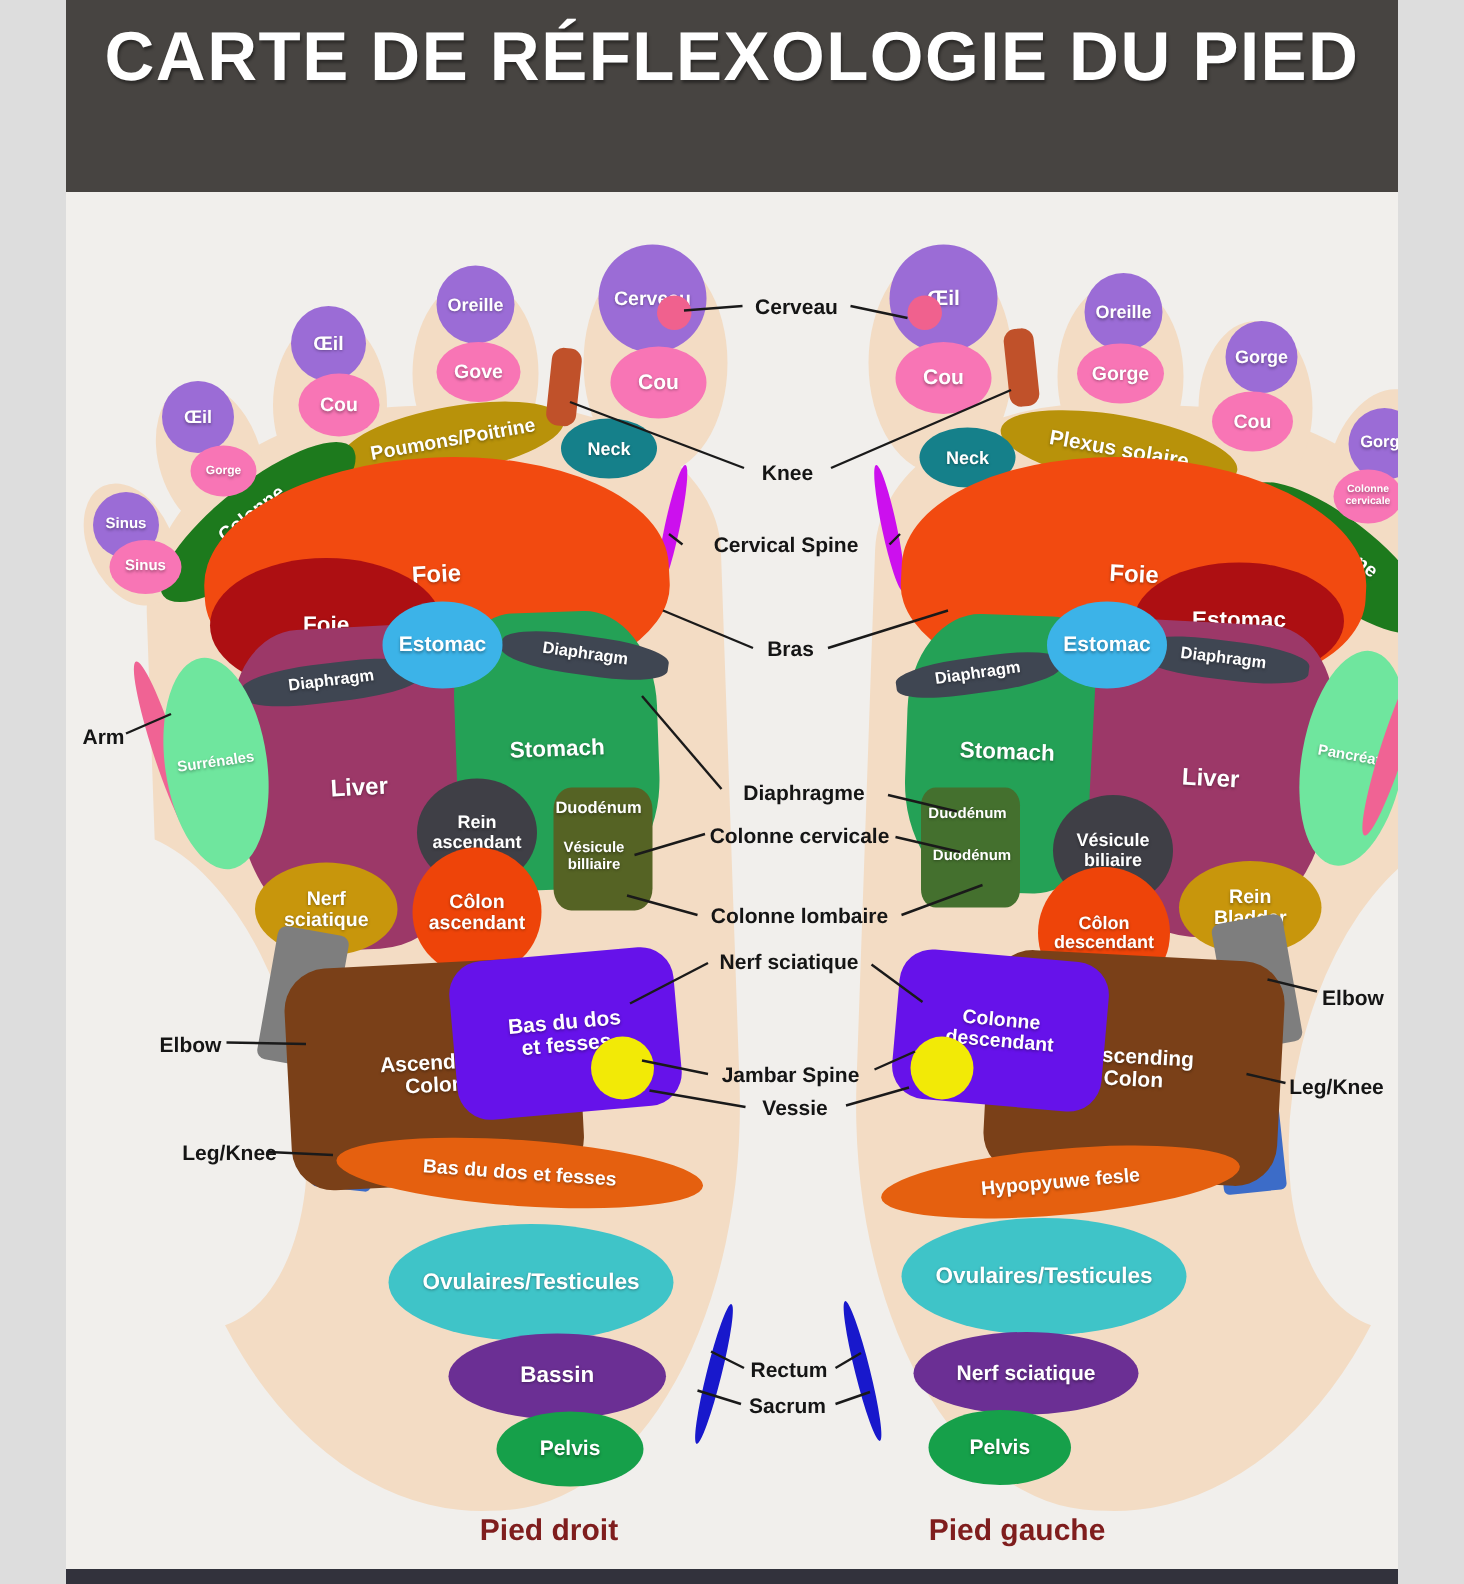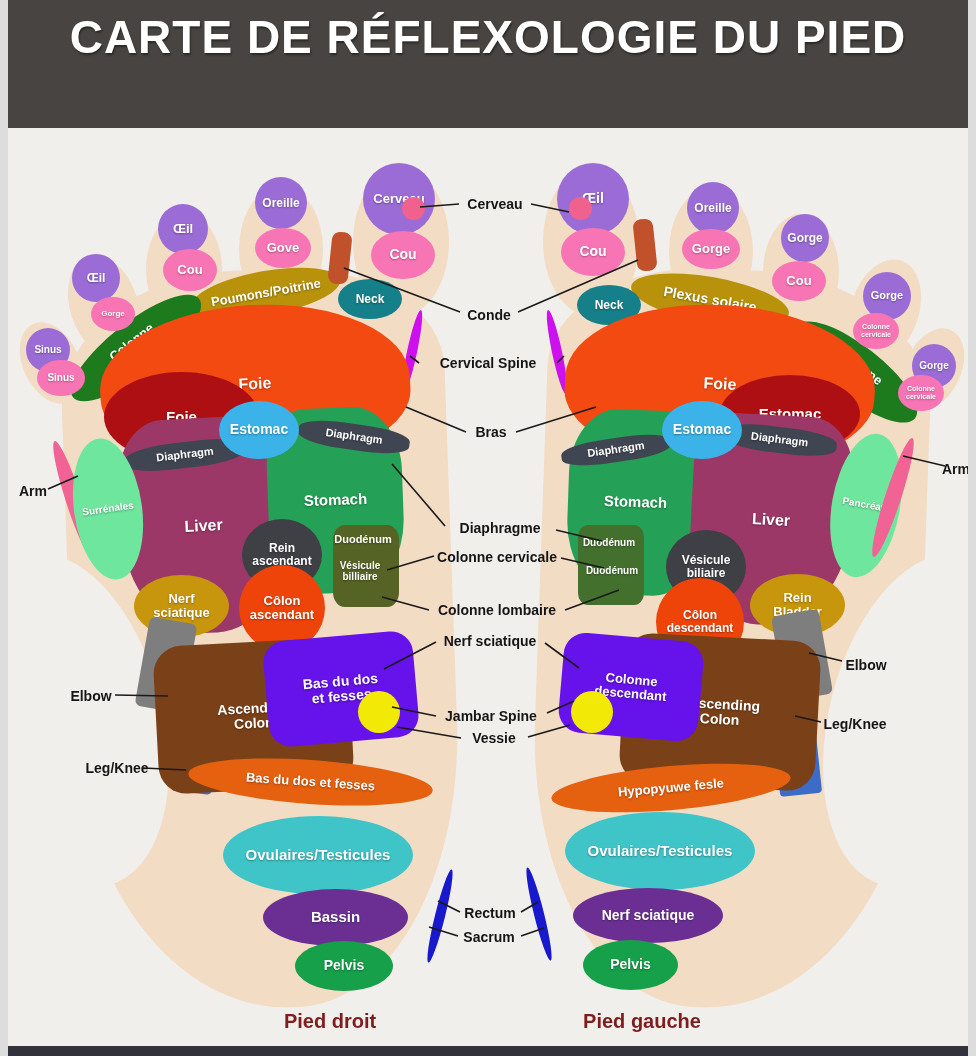--- a/index.html
+++ b/index.html
@@ -1,20 +1,20 @@
 <!DOCTYPE html>
 <html style="--bg: #f1efec; --header: #474441; --footer: #32323c; --skin: #f3dcc4;"><head>
 <meta charset="utf-8">
 <style>
   :root{
     --bg:#f1efec; --header:#474441; --footer:#32323c; --skin:#f3dcc4; --line:#1a1a1a;
   }
   html,body{margin:0;padding:0;}
   body{font-family:"Liberation Sans",sans-serif;background:#ddd;}
-  #stage{position:relative;width:960px;height:1056px;background:var(--bg);overflow:hidden;margin:0 auto;}
+  #stage{position:relative;width:888px;height:1056px;background:var(--bg);overflow:hidden;margin:0 auto;}
   #header{position:absolute;left:0;top:0;width:100%;height:128px;background:var(--header);text-align:center;color:#fff;z-index:6;}
   #header .title{font-size:46px;font-weight:bold;letter-spacing:1px;margin-top:10px;text-shadow:1px 2px 2px rgba(0,0,0,.4);}
   #header .subtitle{font-size:33px;font-weight:bold;margin-top:2px;text-shadow:1px 2px 2px rgba(0,0,0,.4);}
   #footer{position:absolute;left:0;bottom:0;width:100%;height:10px;background:var(--footer);z-index:6;}
   .skin{position:absolute;background:var(--skin);z-index:1;}
   .cutter{position:absolute;background:var(--bg);z-index:1;border-radius:50%;}
   .region{position:absolute;display:flex;align-items:center;justify-content:center;text-align:center;
           font-weight:bold;color:#fff;line-height:1.08;white-space:pre-line;z-index:2;
           text-shadow:0 1px 2px rgba(0,0,0,.35);border-radius:50%;}
   .clabel{position:absolute;transform:translate(-50%,-50%);font-weight:bold;color:#151515;
@@ -174,21 +174,21 @@
       <line x1="513" y1="936" x2="536" y2="928" stroke="#1a1a1a" stroke-width="1.6"></line>
       <line x1="40" y1="489" x2="70" y2="476" stroke="#1a1a1a" stroke-width="1.6"></line>
       <line x1="107" y1="695" x2="160" y2="696" stroke="#1a1a1a" stroke-width="1.6"></line>
       <line x1="135" y1="768" x2="178" y2="770" stroke="#1a1a1a" stroke-width="1.6"></line>
       <line x1="937" y1="466" x2="895" y2="456" stroke="#1a1a1a" stroke-width="1.6"></line>
       <line x1="834" y1="661" x2="801" y2="653" stroke="#1a1a1a" stroke-width="1.6"></line>
       <line x1="813" y1="722" x2="787" y2="716" stroke="#1a1a1a" stroke-width="1.6"></line>
     </svg>
   <div id="labels">
       <div class="clabel" style="left: 487px; top: 204px;">Cerveau</div>
-      <div class="clabel" style="left: 481px; top: 315px;">Conde</div>
+      <div class="clabel" style="left: 481px; top: 315px;">Knee</div>
       <div class="clabel" style="left: 480px; top: 363px; text-align: center;">Cervical Spine</div>
       <div class="clabel" style="left: 483px; top: 432px;">Bras</div>
       <div class="clabel" style="left: 492px; top: 528px;">Diaphragme</div>
       <div class="clabel" style="left: 489px; top: 557px;">Colonne cervicale</div>
       <div class="clabel" style="left: 489px; top: 610px;">Colonne lombaire</div>
       <div class="clabel" style="left: 482px; top: 641px;">Nerf sciatique</div>
       <div class="clabel" style="left: 483px; top: 716px;">Jambar Spine</div>
       <div class="clabel" style="left: 486px; top: 738px;">Vessie</div>
       <div class="clabel" style="left: 482px; top: 913px;">Rectum</div>
       <div class="clabel" style="left: 481px; top: 937px;">Sacrum</div>

